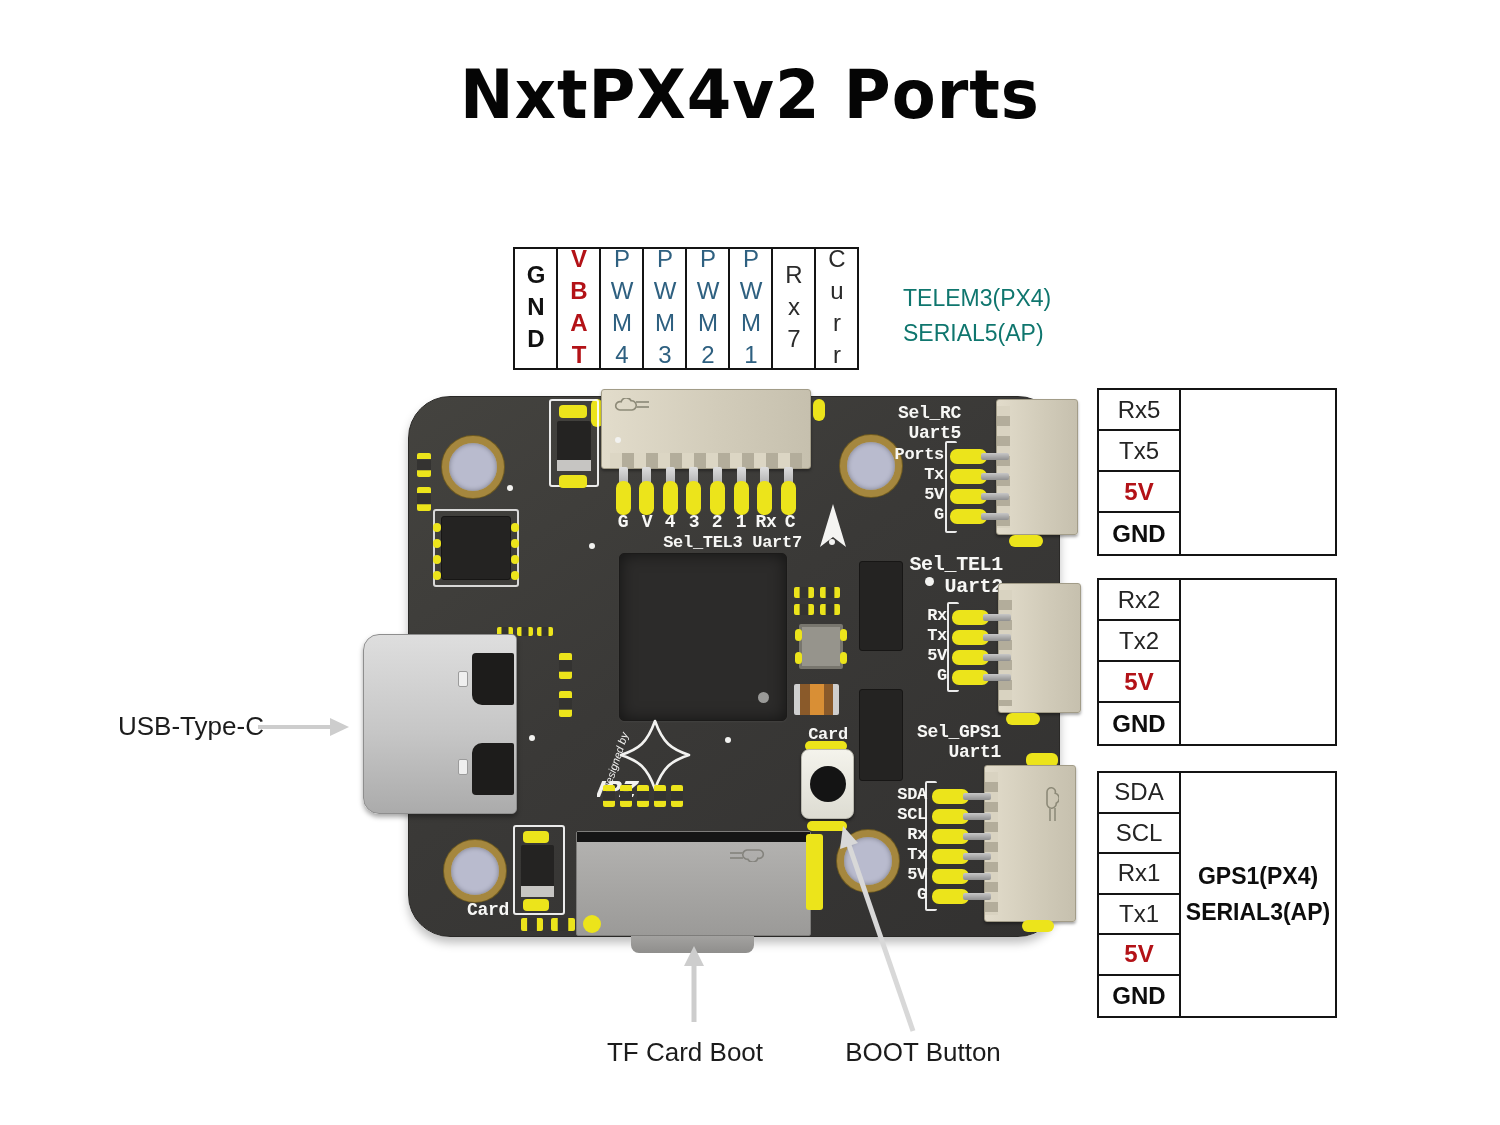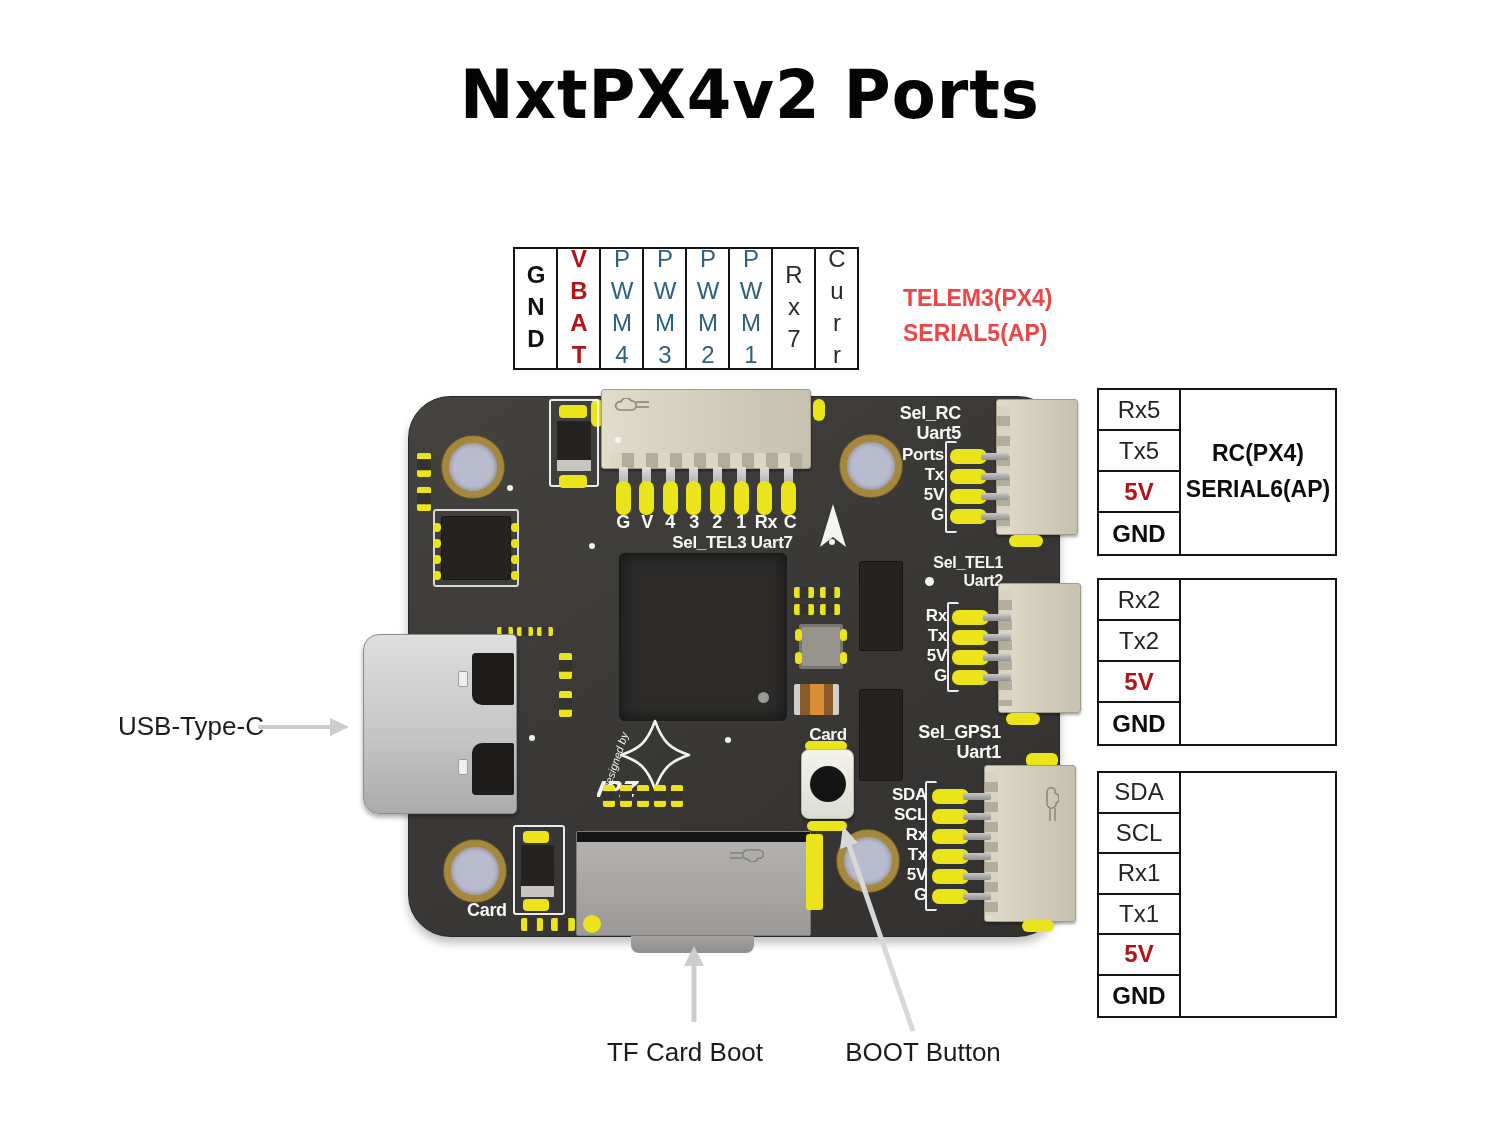--- a/index.html
+++ b/index.html
@@ -25,21 +25,21 @@
   }
   .pin-strip .cell:first-child { margin-left: 0; }
   .vtext {
     writing-mode: vertical-rl; text-orientation: upright;
     font-size: 24px; line-height: 1; letter-spacing: 5px; white-space: nowrap;
   }
   .p-gnd  { font-weight: 700; color: #111; }
   .p-vbat { font-weight: 700; color: var(--red,#b31217); }
   .p-pwm  { font-weight: 400; color: var(--blue,#2e6080); }
   .p-plain{ font-weight: 400; color: #2b2b2b; }
-  .port-note { position: absolute; font-size: 23px; font-weight: 700; line-height: 1.5; color:#ef4444; z-index:3; }
+  .port-note { position: absolute; font-size: 23px; font-weight: 400; line-height: 1.5; color:#0f766e; z-index:3; }
   
   .side-table {
     position: absolute; left: 1097px; width: 240px; display: flex;
     border: 2px solid var(--table-border,#141414); background: #fff; z-index: 3;
   }
   .pin-col { width: 82px; border-right: 2px solid var(--table-border,#141414); display: flex; flex-direction: column; }
   .prow {
     display: flex; align-items: center; justify-content: center;
     border-bottom: 2px solid var(--table-border,#141414); font-size: 24px;
   }
@@ -61,21 +61,21 @@
     border: 1px solid #2a2927; border-radius: 42px;
     box-shadow: 0 6px 10px rgba(0,0,0,0.25);
     z-index: 1; overflow: visible;
   }
   .board .abs { position: absolute; }
   .hole {
     position: absolute; width: 62px; height: 62px; border-radius: 50%;
     background: #b9bbce; border: 7px solid #a5873e;
     box-shadow: inset 0 0 5px rgba(0,0,0,.35), 0 0 0 1px #6e5a20;
   }
-  .silk { position: absolute; color: var(--silk,#f7f7f5); font-weight: 700; font-size: 17px; letter-spacing: -0.3px; line-height: 1.12; }
+  .silk { position: absolute; color: var(--silk,#f7f7f5); font-weight: 700; font-size: 17px; letter-spacing: -0.3px; line-height: 1.12; font-family: Liberation Mono, monospace; }
   .conn {
     position: absolute; background: linear-gradient(90deg,#e2dccb,#d2ccba 55%,#c6c0ae);
     border: 1px solid #a29c88; border-radius: 3px;
     box-shadow: 0 2px 3px rgba(0,0,0,.35);
   }
   .teeth { position: absolute; bottom: 0; left: 8px; right: 8px; height: 15px;
     background: repeating-linear-gradient(90deg,#dcd6c4 0 12px,#b3ad9b 12px 24px); }
   .comb { position: absolute; left: 0; top: 6px; bottom: 6px; width: 13px;
     background: repeating-linear-gradient(180deg,#d9d3c1 0 10px,#b3ad9b 10px 20px); }
   .padv { position: absolute; width: 15px; height: 34px; background: var(--yellow,#ece41b); border-radius: 7px; }
@@ -129,43 +129,43 @@
     <div>SERIAL5(AP)</div>
   </div>
 
   <div class="side-table" style="top:388px;">
     <div class="pin-col">
       <div class="prow r41 s-plain">Rx5</div>
       <div class="prow r41 s-plain">Tx5</div>
       <div class="prow r41 s-red">5V</div>
       <div class="prow r41 s-bold">GND</div>
     </div>
-    <div class="port-label">
-      <span>RC(PX4)</span>
-      <span>SERIAL6(AP)</span>
-    </div>
   </div>
 
   <div class="side-table" style="top:578px;">
     <div class="pin-col">
       <div class="prow r41 s-plain">Rx2</div>
       <div class="prow r41 s-plain">Tx2</div>
       <div class="prow r41 s-red">5V</div>
       <div class="prow r41 s-bold">GND</div>
     </div>
   </div>
 
   <div class="side-table" style="top:771px;">
     <div class="pin-col">
       <div class="prow r40 s-plain">SDA</div>
       <div class="prow r40 s-plain">SCL</div>
       <div class="prow r40 s-plain">Rx1</div>
       <div class="prow r40 s-plain">Tx1</div>
       <div class="prow r40 s-red">5V</div>
       <div class="prow r40 s-bold">GND</div>
+    </div>
+    <div class="port-label">
+      <span>GPS1(PX4)</span>
+      <span>SERIAL3(AP)</span>
     </div>
   </div>
 
   <div class="note" style="left:118px; top:711px;">USB-Type-C</div>
   <div class="note" style="left:590px; top:1037px; width:190px; text-align:center;">TF Card Boot</div>
   <div class="note" style="left:823px; top:1037px; width:200px; text-align:center;">BOOT Button</div>
 
   <div class="board">
 
     <div class="hole" style="left:33px;  top:39px;"></div>
@@ -228,21 +228,21 @@
     <div class="hpin" style="left:572px; top:56px;"></div>
     <div class="hpin" style="left:572px; top:76px;"></div>
     <div class="hpin" style="left:572px; top:96px;"></div>
     <div class="hpin" style="left:572px; top:116px;"></div>
     <div class="silk" style="left:420px; top:48px;  width:115px; text-align:right;">Ports</div>
     <div class="silk" style="left:420px; top:68px;  width:115px; text-align:right;">Tx</div>
     <div class="silk" style="left:420px; top:88px;  width:115px; text-align:right;">5V</div>
     <div class="silk" style="left:420px; top:108px; width:115px; text-align:right;">G</div>
     <div class="ytab" style="left:600px; top:138px; width:34px; height:12px;"></div>
 
-    <div class="silk" style="left:478px; top:157px; width:116px; text-align:right; font-size:16px;">
+    <div class="silk" style="left:478px; top:157px; width:116px; text-align:right; font-size:20px;">
       <div>Sel_TEL1</div>
       <div>Uart2</div>
     </div>
     <div class="via" style="left:516px; top:180px; width:9px; height:9px;"></div>
     <div class="wbr" style="left:538px; top:205px; width:12px; height:90px;"></div>
     <div class="conn" style="left:589px; top:186px; width:83px; height:130px;">
       <div class="comb"></div>
     </div>
     <div class="padh" style="left:543px; top:213px;"></div>
     <div class="padh" style="left:543px; top:233px;"></div>

